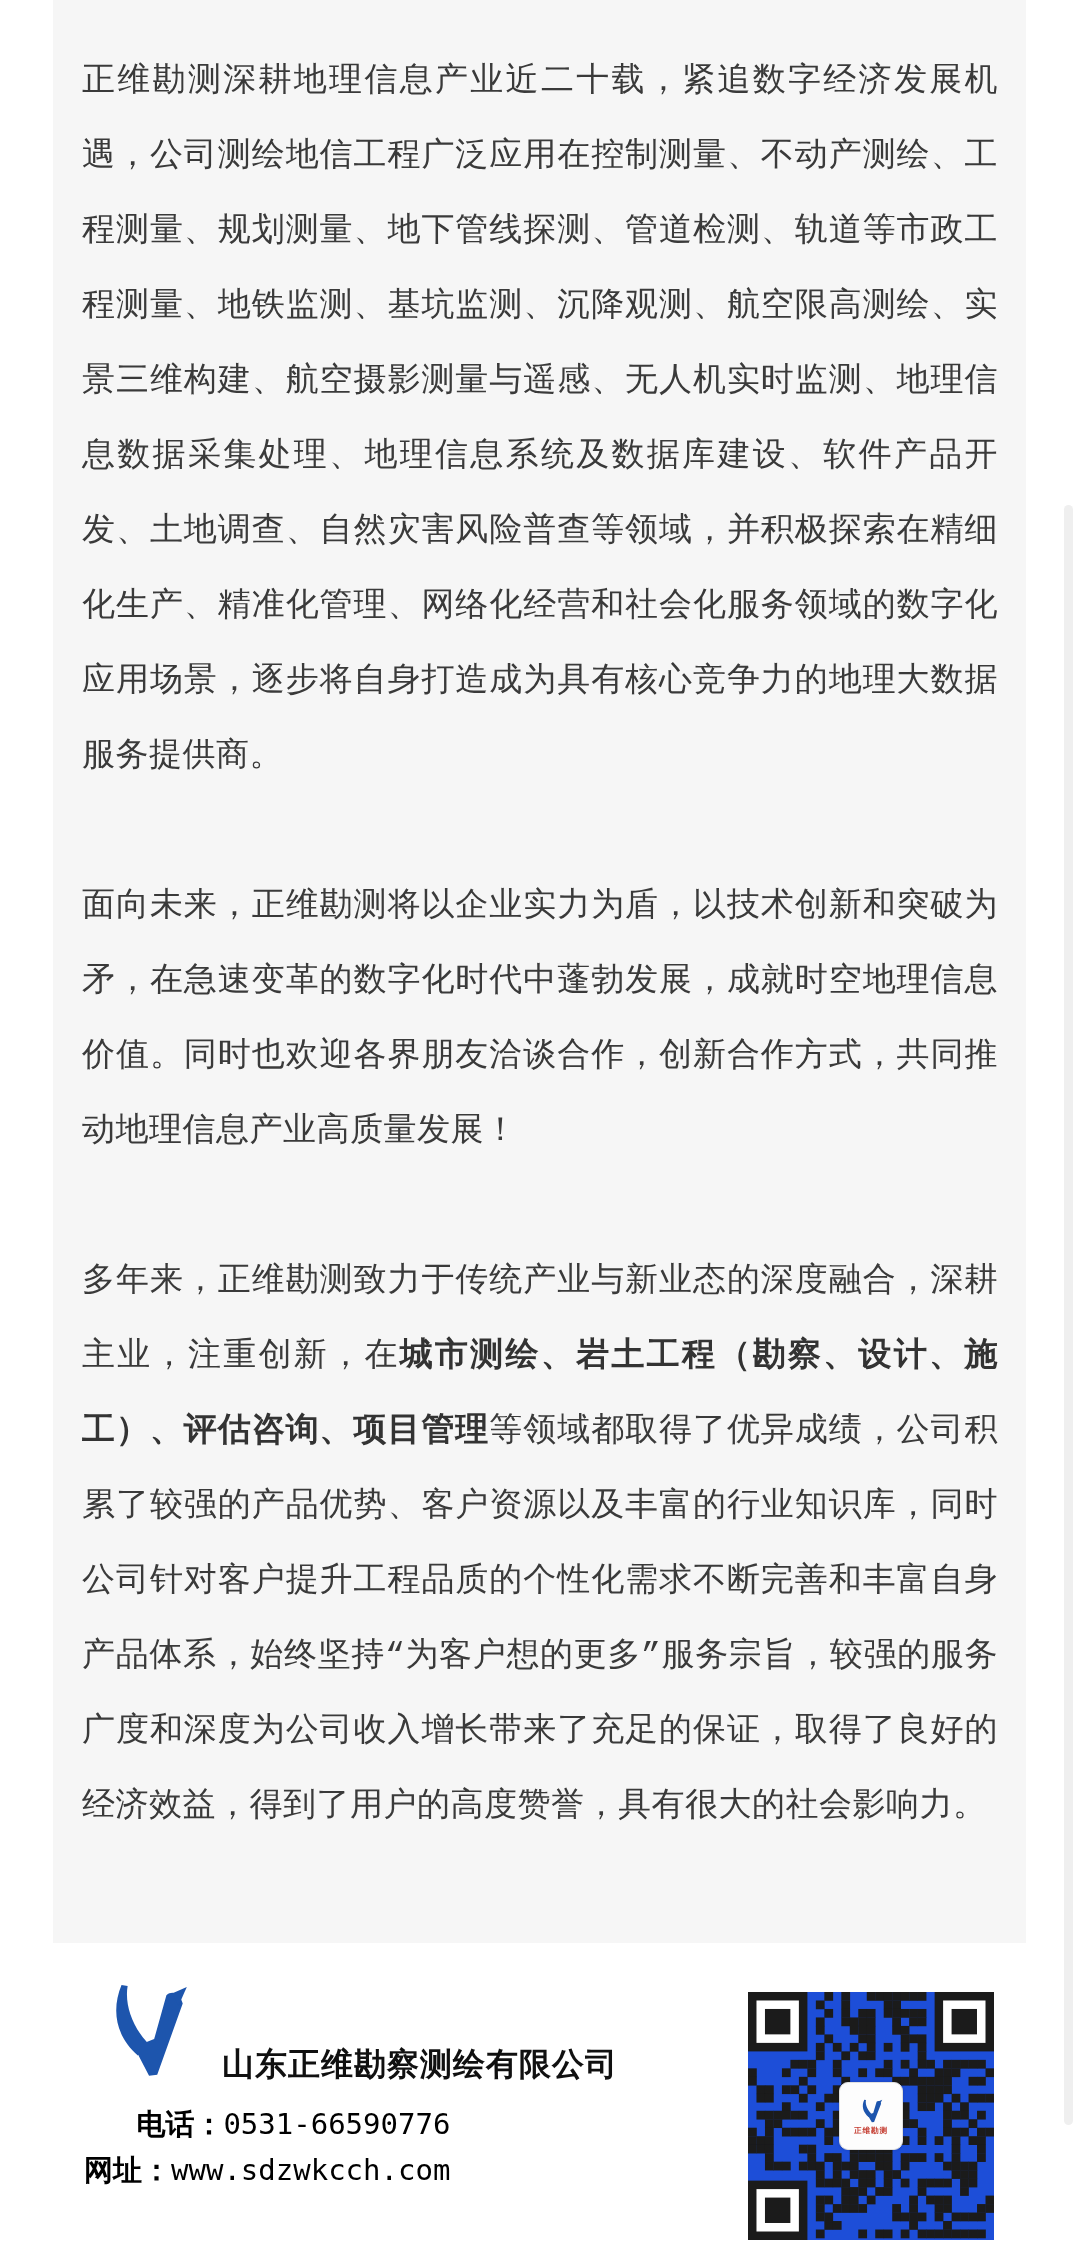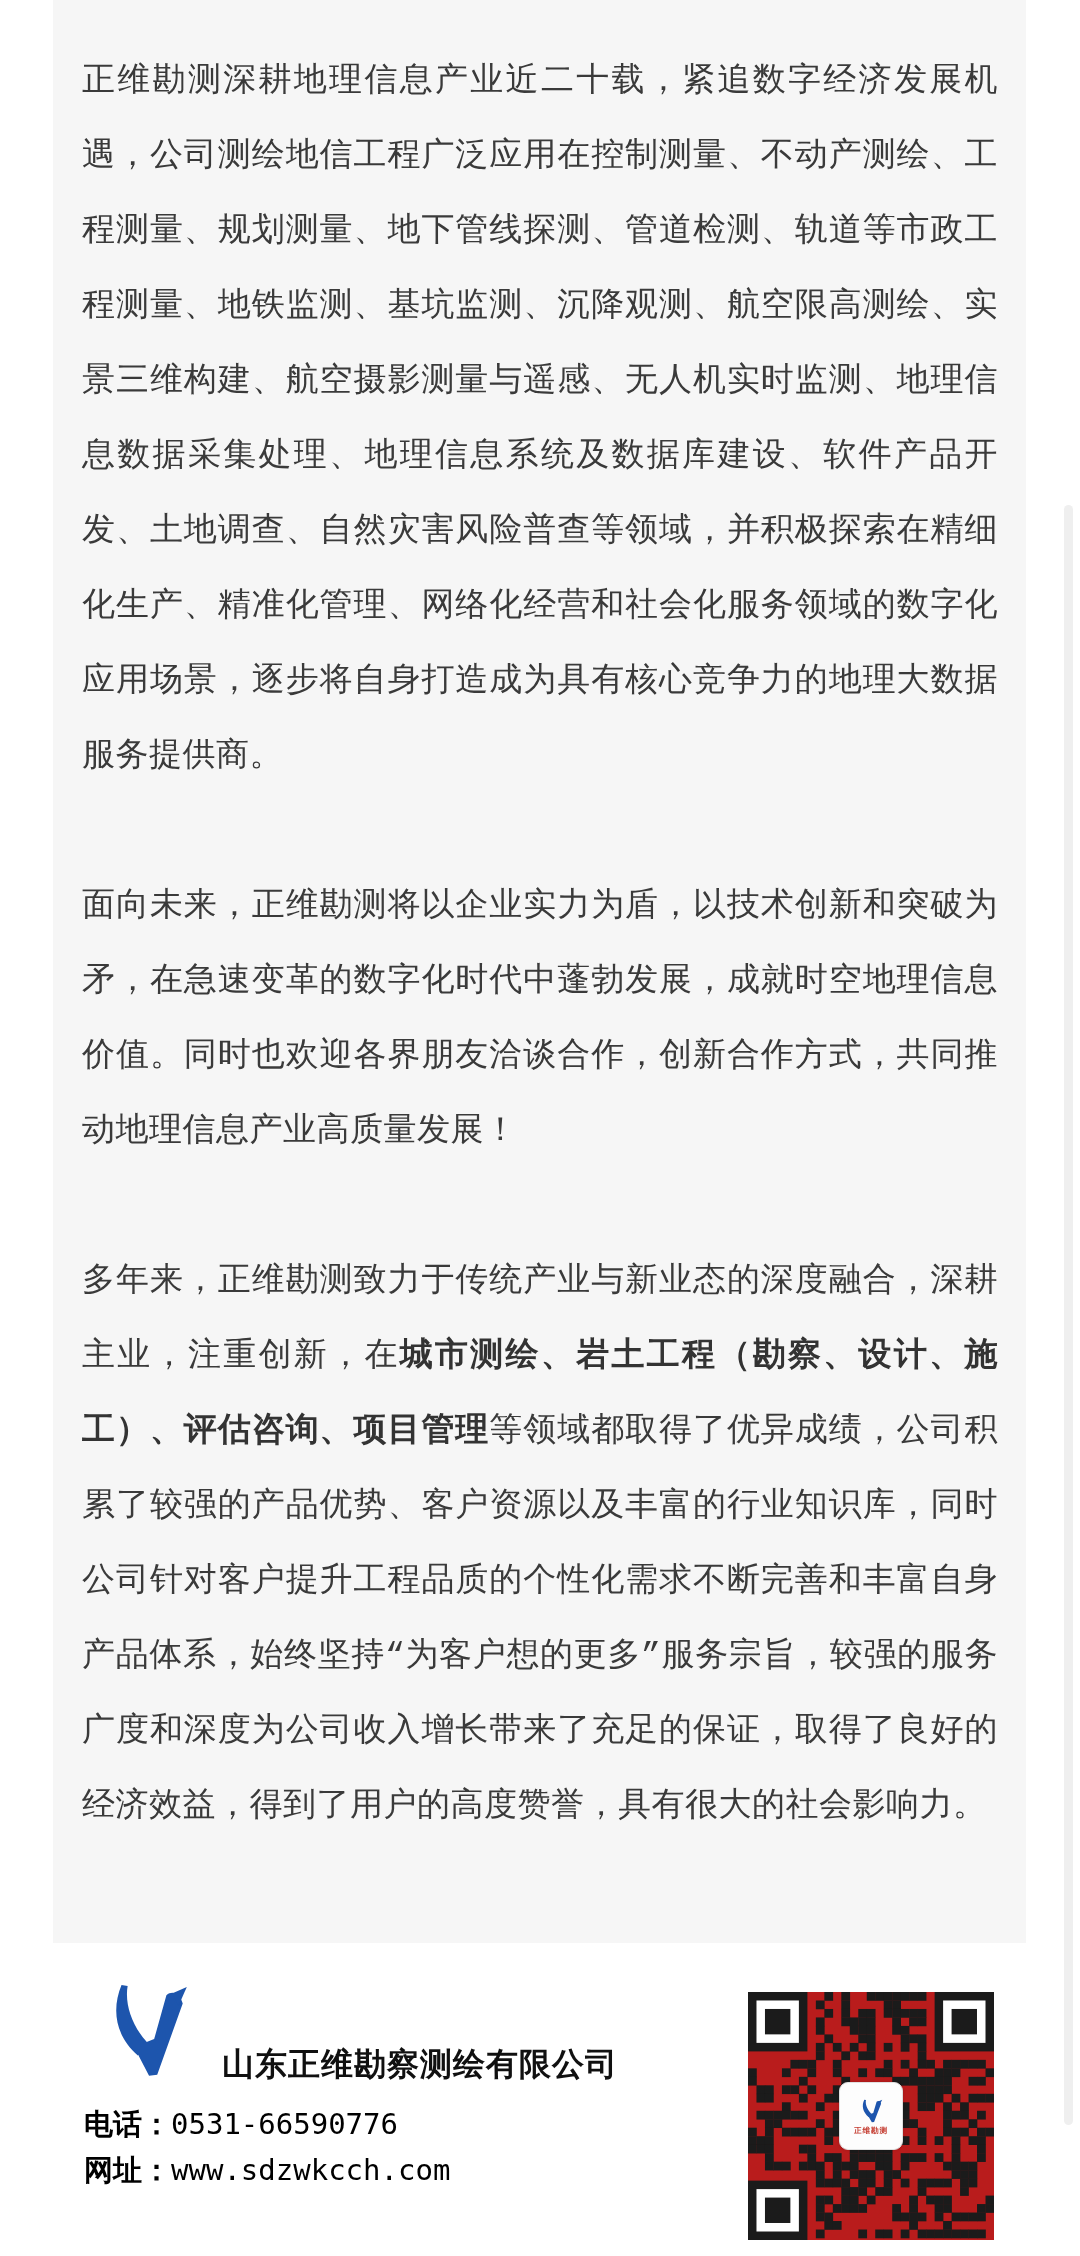--- a/index.html
+++ b/index.html
@@ -26,38 +26,39 @@
   .content strong{font-weight:700;color:#333333;}
   
   .scrollbar{
     position:absolute;left:1064px;top:505px;width:9px;height:1620px;
     background:#efefef;border-radius:5px;
   }
   
   .footer{
     position:absolute;left:0;top:1943px;width:984px;height:313px;
     background:#ffffff;
+    text-align:right;
   }
   .logo-w{position:absolute;left:85px;top:40px;width:122px;height:102px;}
   .company-name{
     position:absolute;left:222px;top:100px;
     font-size:32px;font-weight:700;color:#101010;letter-spacing:1px;
     white-space:nowrap;
   }
   .contact{
     position:absolute;left:84px;top:158px;
     font-size:29px;font-weight:600;color:#000000;
   }
   .contact .line{height:46px;line-height:46px;white-space:nowrap;}
   .contact .label{font-weight:700;}
   .mono{font-family:"DejaVu Sans Mono",monospace;font-weight:500;letter-spacing:0;}
   
   .qr{
     position:absolute;left:748px;top:49px;width:246px;height:248px;
-    background:#b91c1c;
+    background:#1d4ed8;
   }
   .qr svg{display:block;}
   .qr-logo{
     position:absolute;left:50%;top:50%;transform:translate(-50%,-50%);
     width:62px;height:66px;background:#fdfdfd;border:1px solid #e0e0e0;
     border-radius:9px;box-shadow:0 0 3px rgba(0,0,0,.18);
     display:flex;flex-direction:column;align-items:center;justify-content:center;
   }
   .qr-logo .mini-w{width:34px;height:28px;}
   .qr-logo .mini-text{

